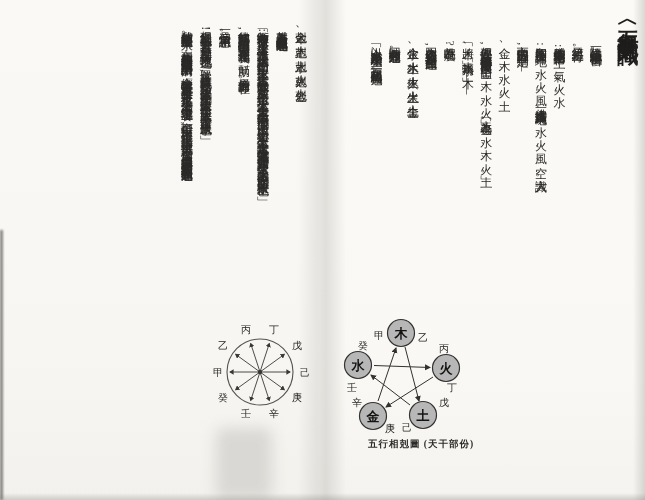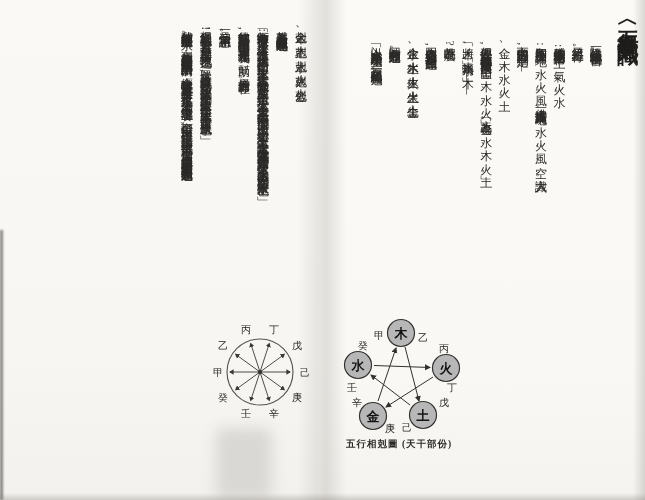--- a/index.html
+++ b/index.html
@@ -41,21 +41,21 @@
     position:absolute;top:12px;right:3px;height:240px;
     writing-mode:vertical-rl;text-orientation:mixed;
     font-size:21px;font-weight:bold;color:#1e1d1b;letter-spacing:2px;
   }
 
   .diagram{position:absolute;}
   #ke-diagram{left:12px;top:304px;}
   #wheel-diagram{left:213px;top:320px;}
   .caption{
     position:absolute;left:28px;top:438px;width:150px;
-    font-size:9.5px;font-weight:bold;color:#2b2a28;letter-spacing:1px;white-space:nowrap;
+    font-size:9.5px;font-weight:bold;color:#2b2a28;letter-spacing:1px;white-space:nowrap;text-align:center;
   }
   svg text{font-family:"Liberation Serif","DejaVu Serif",serif;}
   .elem-label{font-size:13px;font-weight:bold;fill:#141312;}
   .stem-label{font-size:10px;fill:#262523;}
 </style>
 </head>
 <body>
 
 <div id="scan">
 

